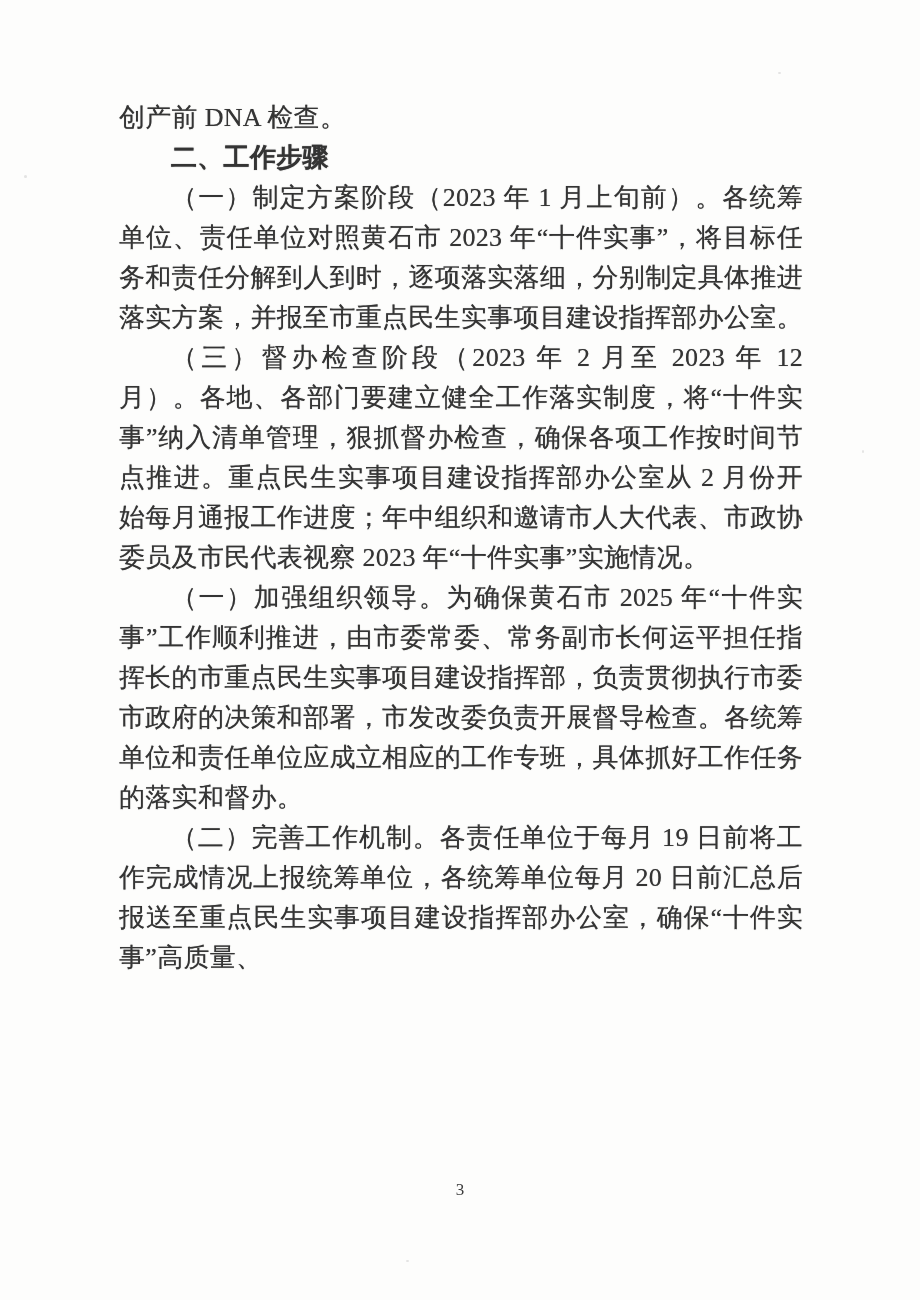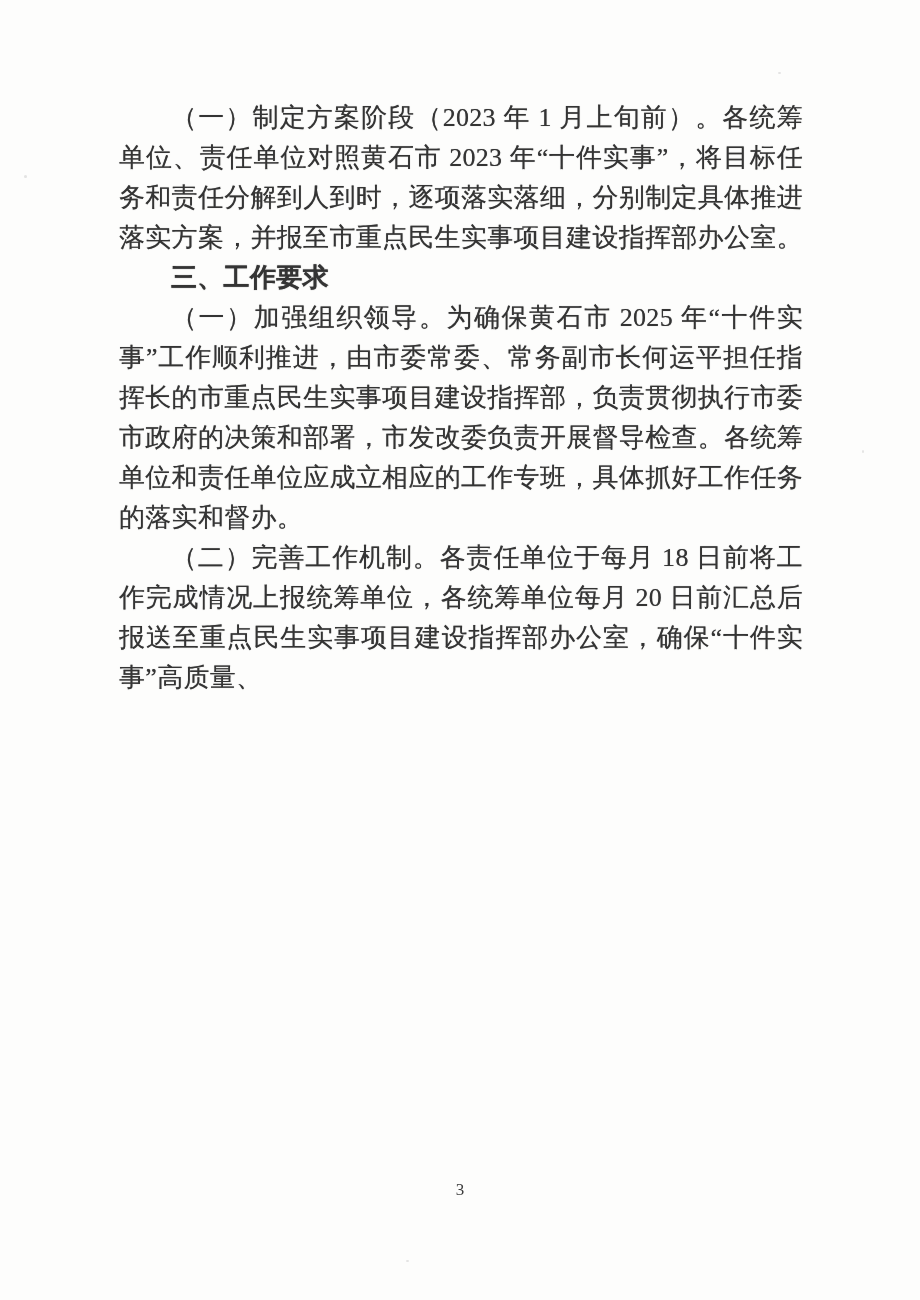--- a/index.html
+++ b/index.html
@@ -65,23 +65,25 @@
 
 <div class="page">
 
   <span class="speckle" style="left:24px; top:175px; width:3px; height:3px;"></span>
   <span class="speckle" style="left:778px; top:72px; width:3px; height:2px;"></span>
   <span class="speckle" style="left:548px; top:553px; width:3px; height:3px;"></span>
   <span class="speckle" style="left:862px; top:450px; width:2px; height:3px;"></span>
   <span class="speckle" style="left:406px; top:1260px; width:3px; height:2px;"></span>
 
   <div class="doc-body">
+    <p class="cont-line">创产前 DNA 检查。</p>
+    <p class="heading">二、工作步骤</p>
     <p class="para">（一）制定方案阶段（2023 年 1 月上旬前）。各统筹单位、责任单位对照黄石市 2023 年“十件实事”，将目标任务和责任分解到人到时，逐项落实落细，分别制定具体推进落实方案，并报至市重点民生实事项目建设指挥部办公室。</p>
-    <p class="heading">三、工作要求</p>
+    <p class="para">（三）督办检查阶段（2023 年 2 月至 2023 年 12 月）。各地、各部门要建立健全工作落实制度，将“十件实事”纳入清单管理，狠抓督办检查，确保各项工作按时间节点推进。重点民生实事项目建设指挥部办公室从 2 月份开始每月通报工作进度；年中组织和邀请市人大代表、市政协委员及市民代表视察 2023 年“十件实事”实施情况。</p>
     <p class="para">（一）加强组织领导。为确保黄石市 2025 年“十件实事”工作顺利推进，由市委常委、常务副市长何运平担任指挥长的市重点民生实事项目建设指挥部，负责贯彻执行市委市政府的决策和部署，市发改委负责开展督导检查。各统筹单位和责任单位应成立相应的工作专班，具体抓好工作任务的落实和督办。</p>
-    <p class="para">（二）完善工作机制。各责任单位于每月 18 日前将工作完成情况上报统筹单位，各统筹单位每月 20 日前汇总后报送至重点民生实事项目建设指挥部办公室，确保“十件实事”高质量、</p>
+    <p class="para">（二）完善工作机制。各责任单位于每月 19 日前将工作完成情况上报统筹单位，各统筹单位每月 20 日前汇总后报送至重点民生实事项目建设指挥部办公室，确保“十件实事”高质量、</p>
   </div>
 
   <div class="page-footer">
     <span>3</span>
   </div>
 
 </div>
 
 </body></html>

